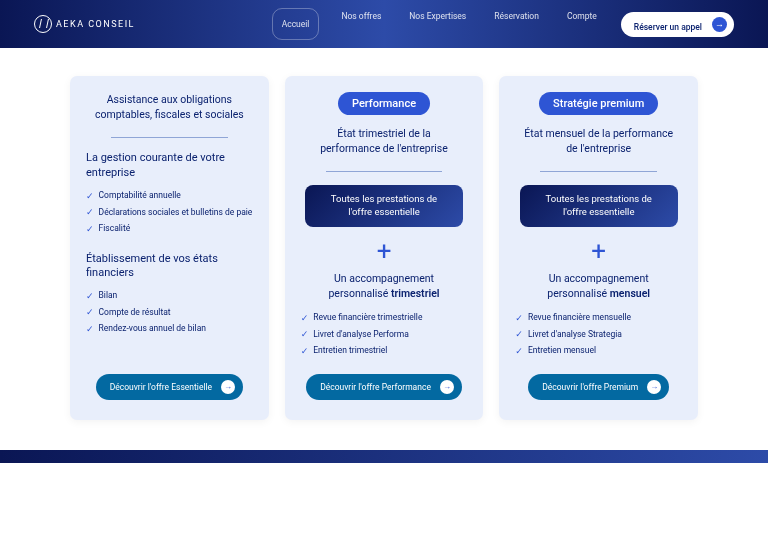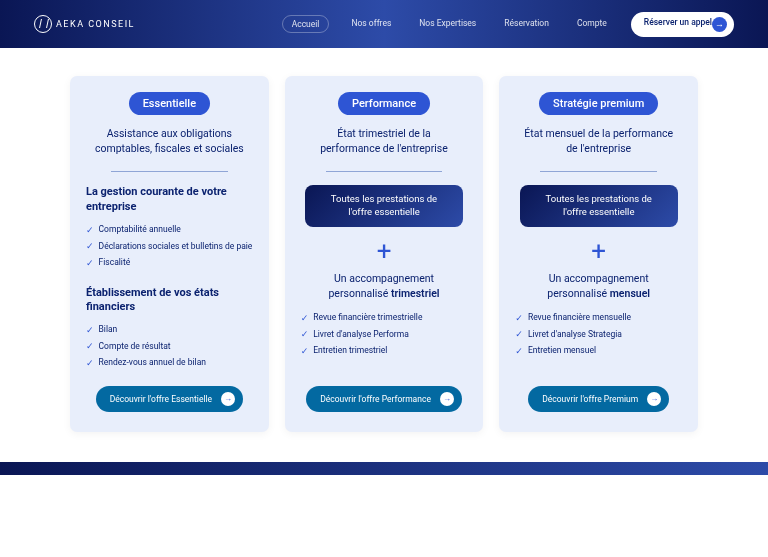--- a/index.html
+++ b/index.html
@@ -4,30 +4,30 @@
 <style>
   * { margin: 0; padding: 0; box-sizing: border-box; }
   body { font-family: -apple-system, BlinkMacSystemFont, "Segoe UI", Roboto, sans-serif; background: #fff; width: 768px; }
   .header { background: linear-gradient(90deg, #0a1654 0%, #2d4ba8 50%, #0a1654 100%); height: 48px; display: flex; align-items: center; padding: 0 34px; }
   .logo { display: flex; align-items: center; gap: 4px; }
   .logo-icon { width: 18px; height: 18px; border: 1.3px solid #fff; border-radius: 50%; position: relative; }
   .logo-icon::after { content: ''; position: absolute; top: 3px; left: 5px; width: 6px; height: 9px; border-left: 1.3px solid #fff; border-right: 1.3px solid #fff; transform: skewX(-12deg); }
   .logo-text { color: #fff; font-size: 9px; letter-spacing: 1.5px; font-weight: 400; }
   .nav { display: flex; gap: 16px; margin-left: auto; margin-right: 18px; }
   .nav-item { color: rgba(255,255,255,0.85); font-size: 8.5px; cursor: pointer; padding: 3px 6px; }
-  .nav-item.active { border: 0.5px solid rgba(255,255,255,0.3); border-radius: 10px; padding: 3px 9px; }
-  .cta { background: #fff; border-radius: 14px; padding: 5px 7px 5px 13px; display: flex; align-items: flex-start; cursor: pointer; }
+  .nav-item.active { border: 0.5px solid rgba(255,255,255,0.3); border-radius: 10px; padding: 10px 9px; }
+  .cta { background: #fff; border-radius: 14px; padding: 5px 7px 5px 13px; display: flex; align-items: flex-end; gap: 10px; cursor: pointer; }
   .cta-text { color: #0b226f; font-size: 8.5px; font-weight: 500; }
   .cta-arrow { width: 15px; height: 15px; background: #2e55d4; border-radius: 50%; display: flex; align-items: center; justify-content: center; color: #fff; font-size: 9px; }
   .container { display: flex; gap: 16px; padding: 28px 70px; justify-content: center; }
   .card { background: #e8eefb; border-radius: 7px; width: 200px; padding: 16px 16px 20px; display: flex; flex-direction: column; align-items: center; box-shadow: 0 2px 8px rgba(0,0,0,0.05); }
   .badge { background: #2e55d4; color: #fff; border-radius: 13px; padding: 5px 14px; font-size: 11px; font-weight: 500; margin-bottom: 11px; }
   .subtitle { color: #0b226f; font-size: 10.5px; text-align: center; line-height: 1.45; margin-bottom: 11px; padding: 0 6px; }
   .divider { width: 70%; height: 0; border-top: 0.5px solid #8fa5d6; margin: 4px 0 13px; }
-  .section-title { color: #0b226f; font-size: 11px; font-weight: 700; align-self: flex-start; line-height: 1.35; margin-bottom: 9px; }
+  .section-title { color: #0b226f; font-size: 11px; font-weight: 400; align-self: flex-start; line-height: 1.35; margin-bottom: 9px; }
   .checklist { align-self: flex-start; width: 100%; margin-bottom: 12px; }
   .check-item { display: flex; align-items: flex-start; gap: 5px; margin-bottom: 5px; }
   .check-icon { color: #2e55d4; font-size: 9px; flex-shrink: 0; margin-top: 0.5px; }
   .check-text { color: #0b226f; font-size: 8.5px; line-height: 1.35; }
   .pill-dark { background: linear-gradient(135deg, #0a1654 0%, #2d4ba8 100%); color: #fff; border-radius: 8px; padding: 8px 13px; font-size: 9.5px; text-align: center; line-height: 1.35; margin-bottom: 9px; width: 95%; }
   .plus { color: #2e55d4; font-size: 26px; font-weight: 400; margin-bottom: 6px; }
   .accomp { color: #0b226f; font-size: 10.5px; text-align: center; line-height: 1.4; margin-bottom: 11px; padding: 0 4px; }
   .accomp strong { font-weight: 600; }
   .discover { background: #0369a1; color: #fff; border-radius: 15px; padding: 6px 8px 6px 14px; display: flex; align-items: center; gap: 9px; cursor: pointer; margin-top: auto; }
   .discover-text { font-size: 8.5px; font-weight: 400; }
@@ -51,21 +51,20 @@
   </nav>
   <div class="cta">
     <span class="cta-text">Réserver un appel</span>
     <span class="cta-arrow">→</span>
   </div>
 </header>
 
 <div class="container">
 
   <div class="card">
-    <div class="badge">Essentielle</div>
     <div class="subtitle">Assistance aux obligations comptables, fiscales et sociales</div>
     <div class="divider"></div>
     <div class="section-title">La gestion courante de votre entreprise</div>
     <div class="checklist">
       <div class="check-item">
           <span class="check-icon">✓</span>
           <span class="check-text">Comptabilité annuelle</span>
         </div>
       <div class="check-item">
           <span class="check-icon">✓</span>

